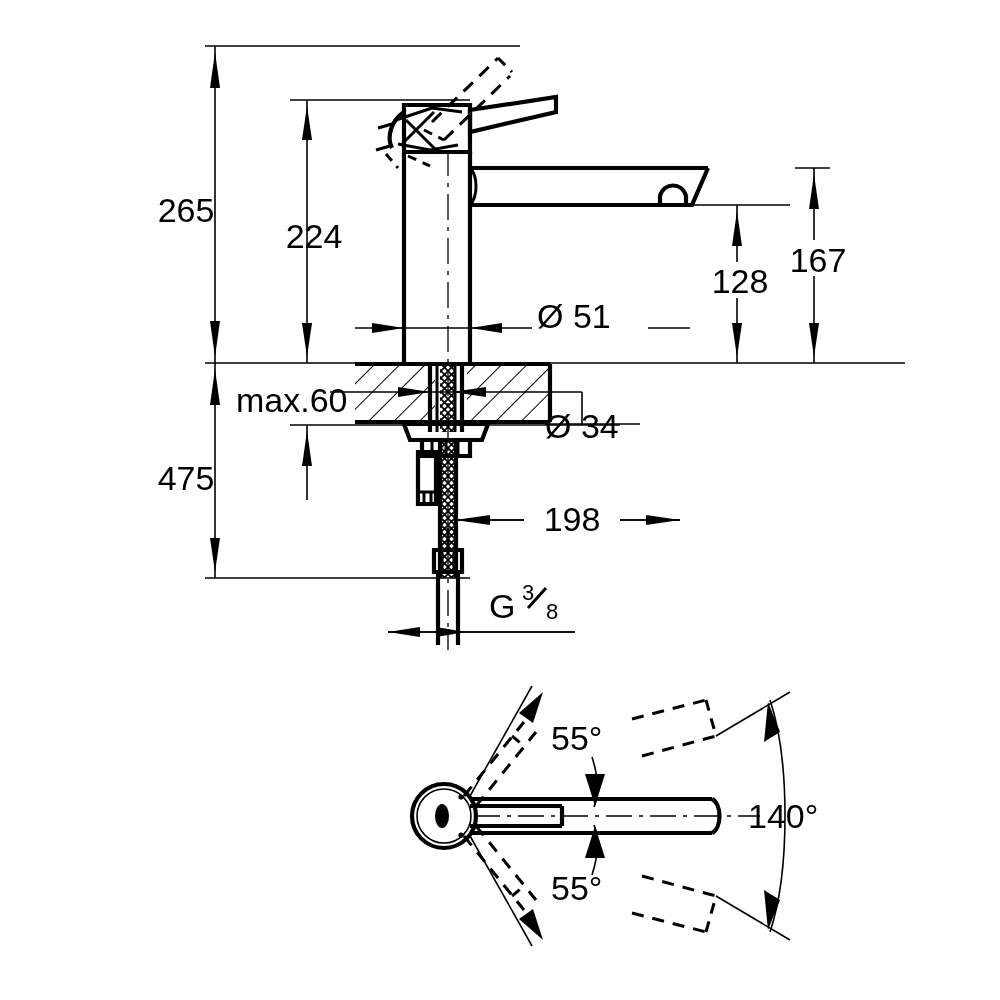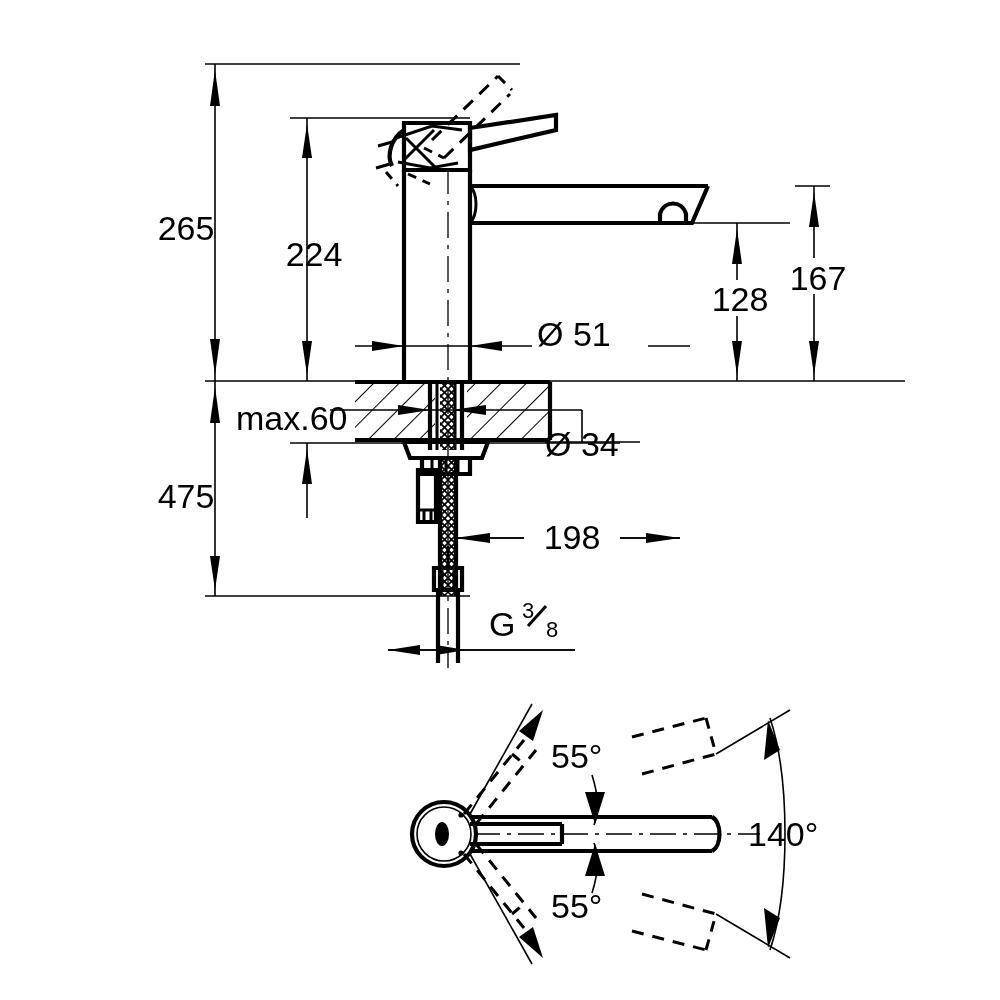--- a/index.html
+++ b/index.html
@@ -13,21 +13,20 @@
     height: 1000px;
     font-family: "Liberation Sans", sans-serif;
     color: #000000;
     overflow: hidden;
   }
   #drawing-root {
     position: relative;
     width: 1000px;
     height: 957px;
     background: #5eead4;
-    margin-top: 18px;
   }
   svg.drawing-canvas {
     display: block;
     width: 1000px;
     height: 1000px;
   }
   .dim-text {
     font-family: "Liberation Sans", sans-serif;
     font-size: 34px;
     fill: #000000;

